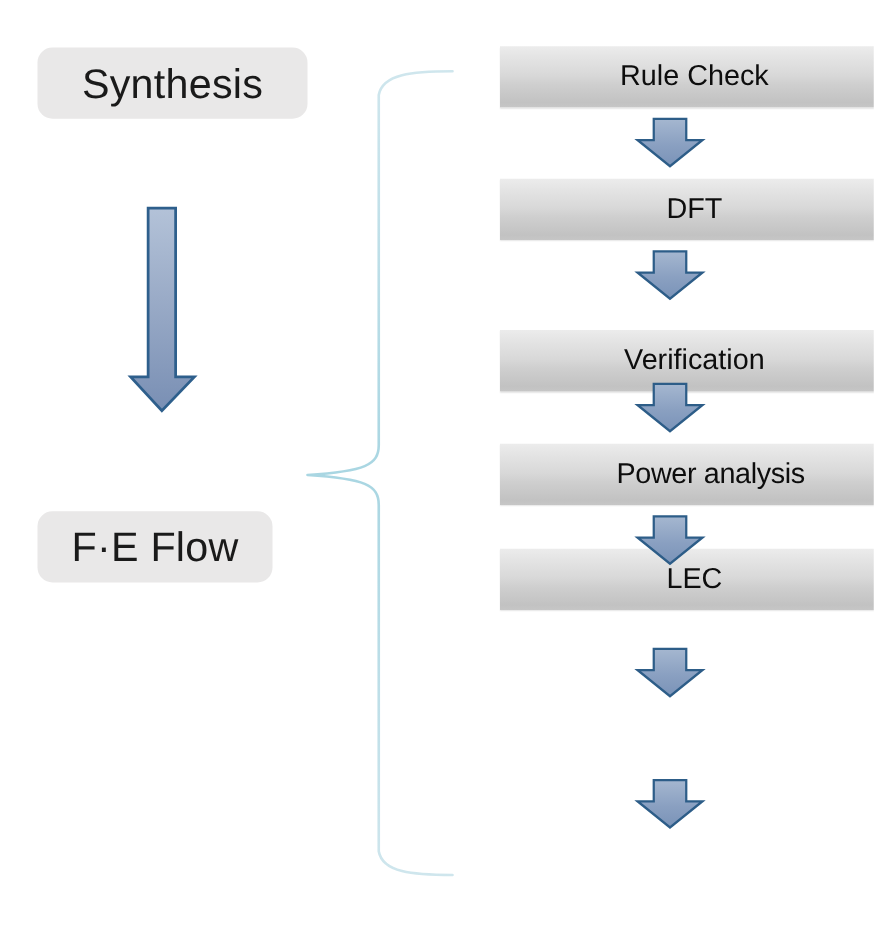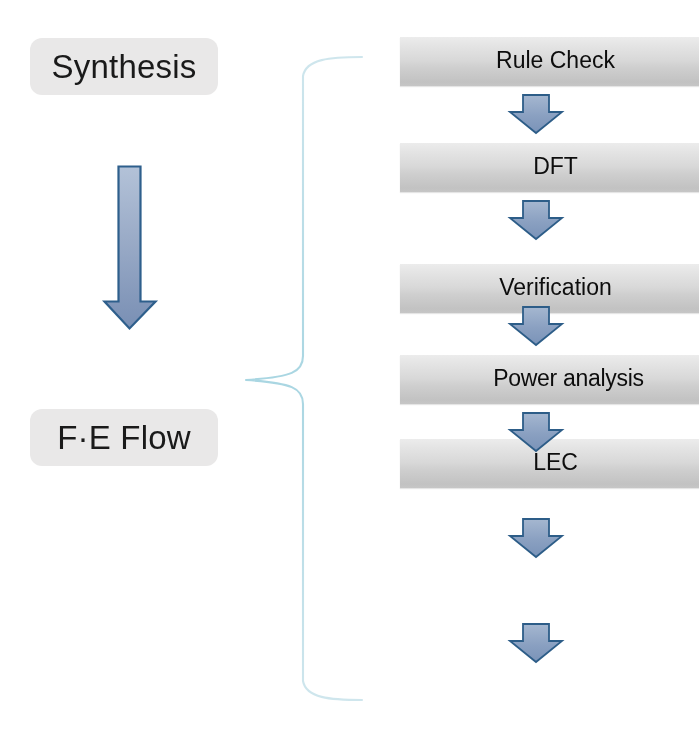--- a/index.html
+++ b/index.html
@@ -34,21 +34,21 @@
     justify-content: center;
     color: #1a1a1a;
     font-size: 33px;
     font-weight: 400;
     letter-spacing: 0.2px;
     line-height: 1;
     white-space: nowrap;
   }
   #cat-synthesis {
     left: 30px;  top: 38px;
-    width: 188px; height: 57px;
+    width: 216px; height: 57px;
   }
   #cat-feflow {
     left: 30px;  top: 409px;
     width: 188px; height: 57px;
   }
 
   
   .stage-box {
     position: absolute;
     left: 400px;

